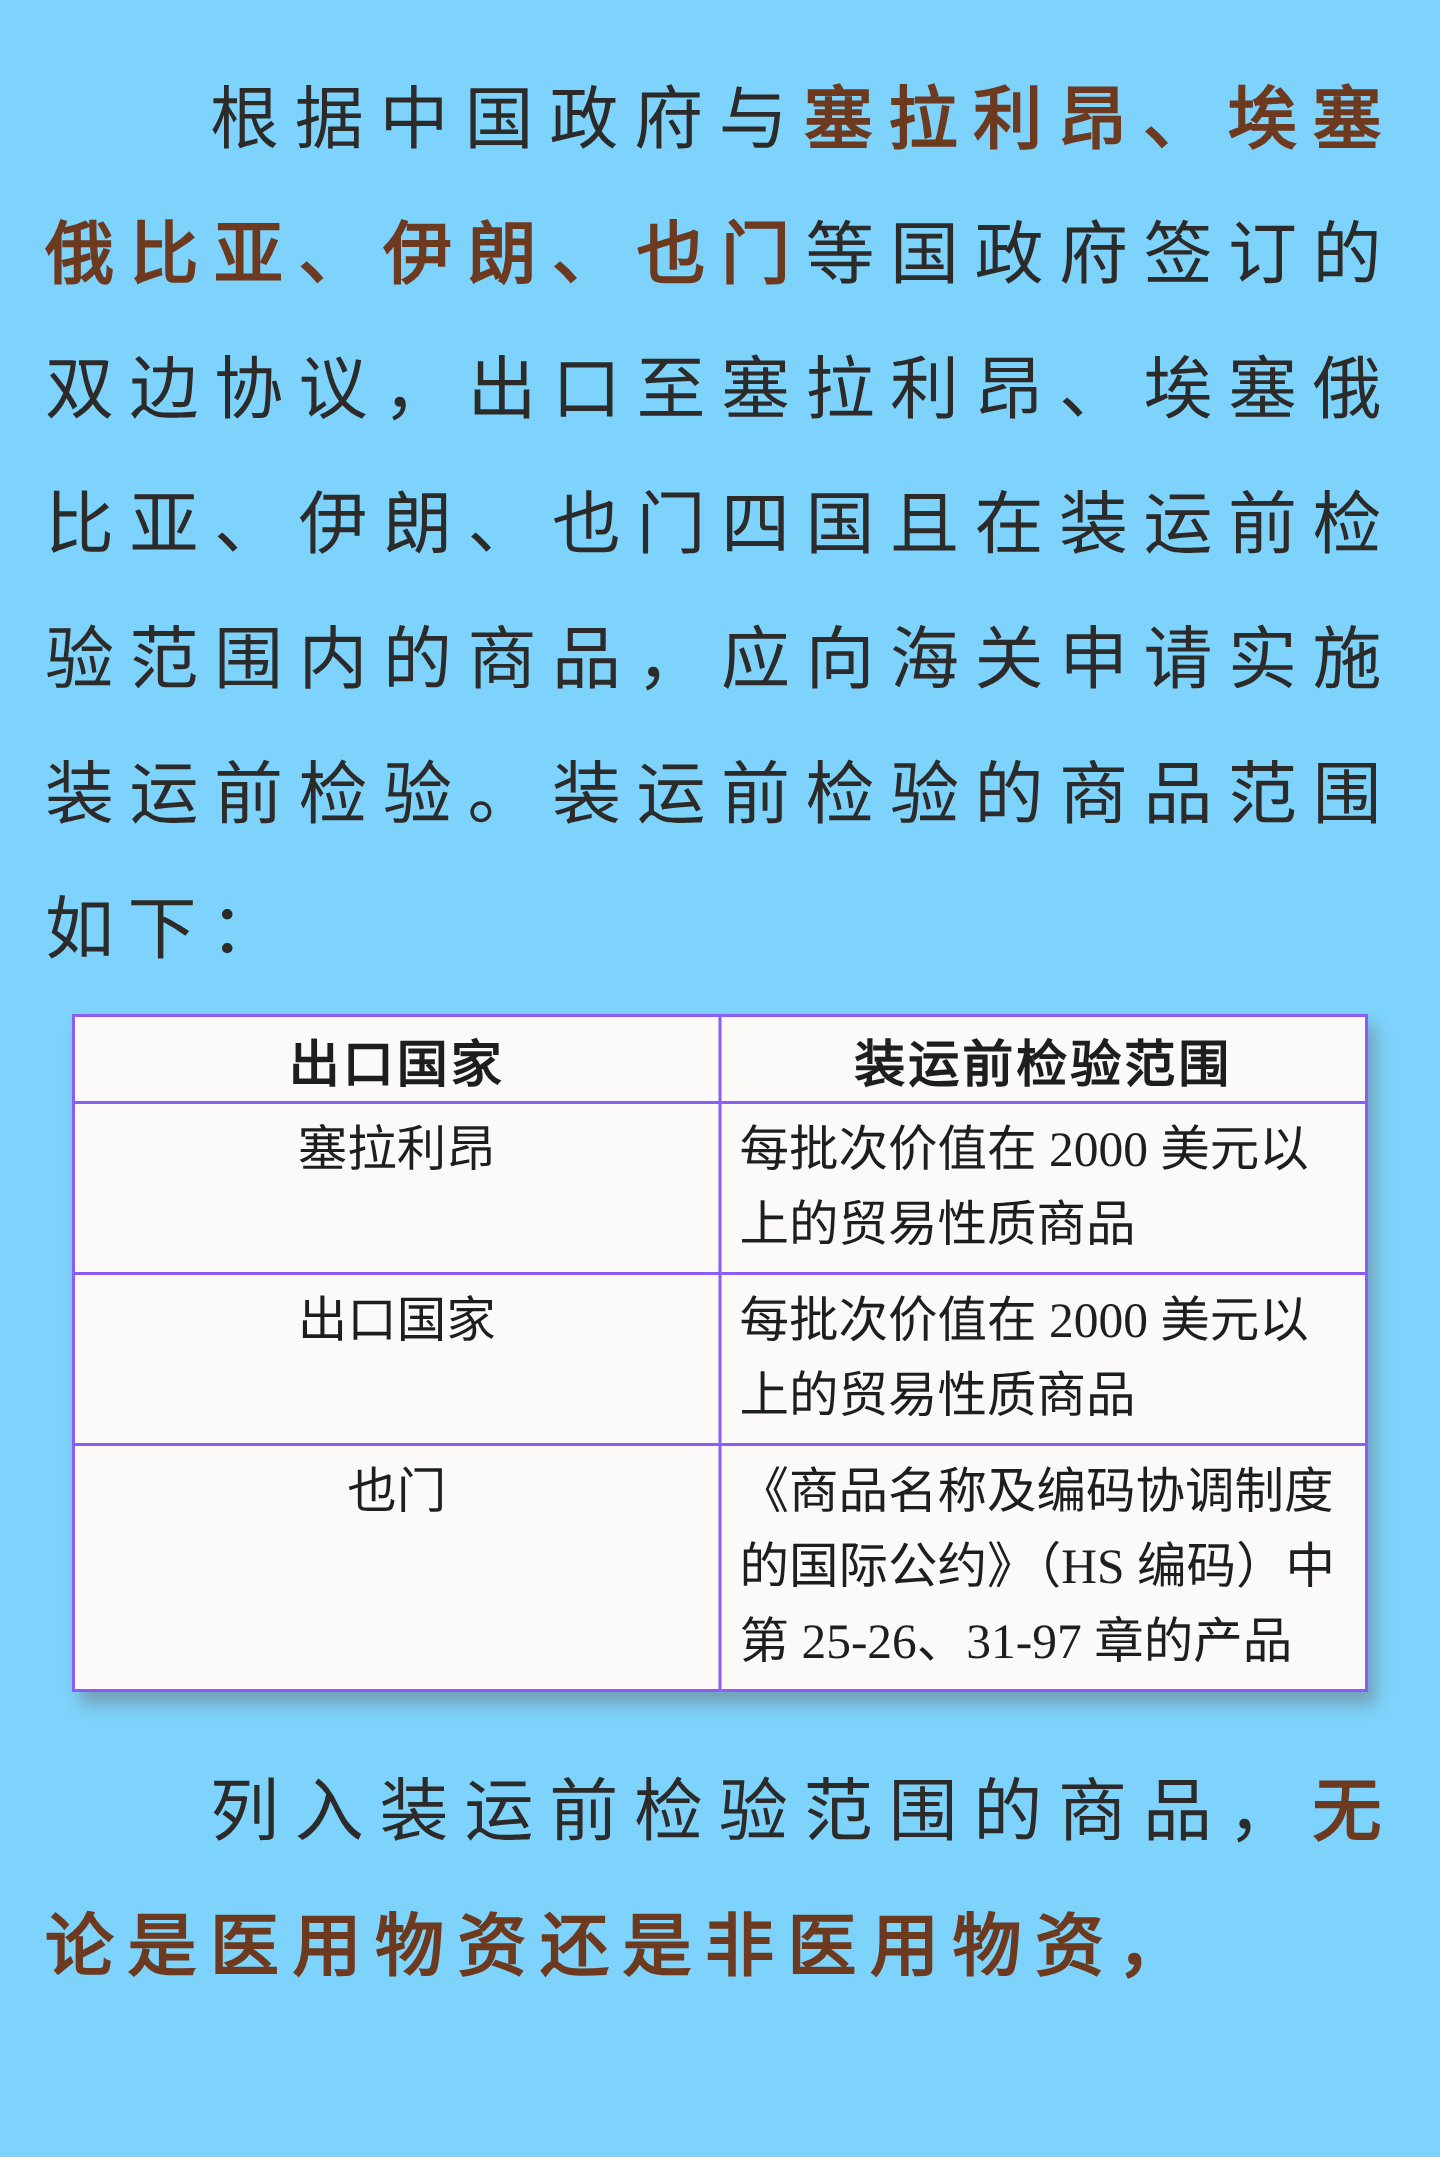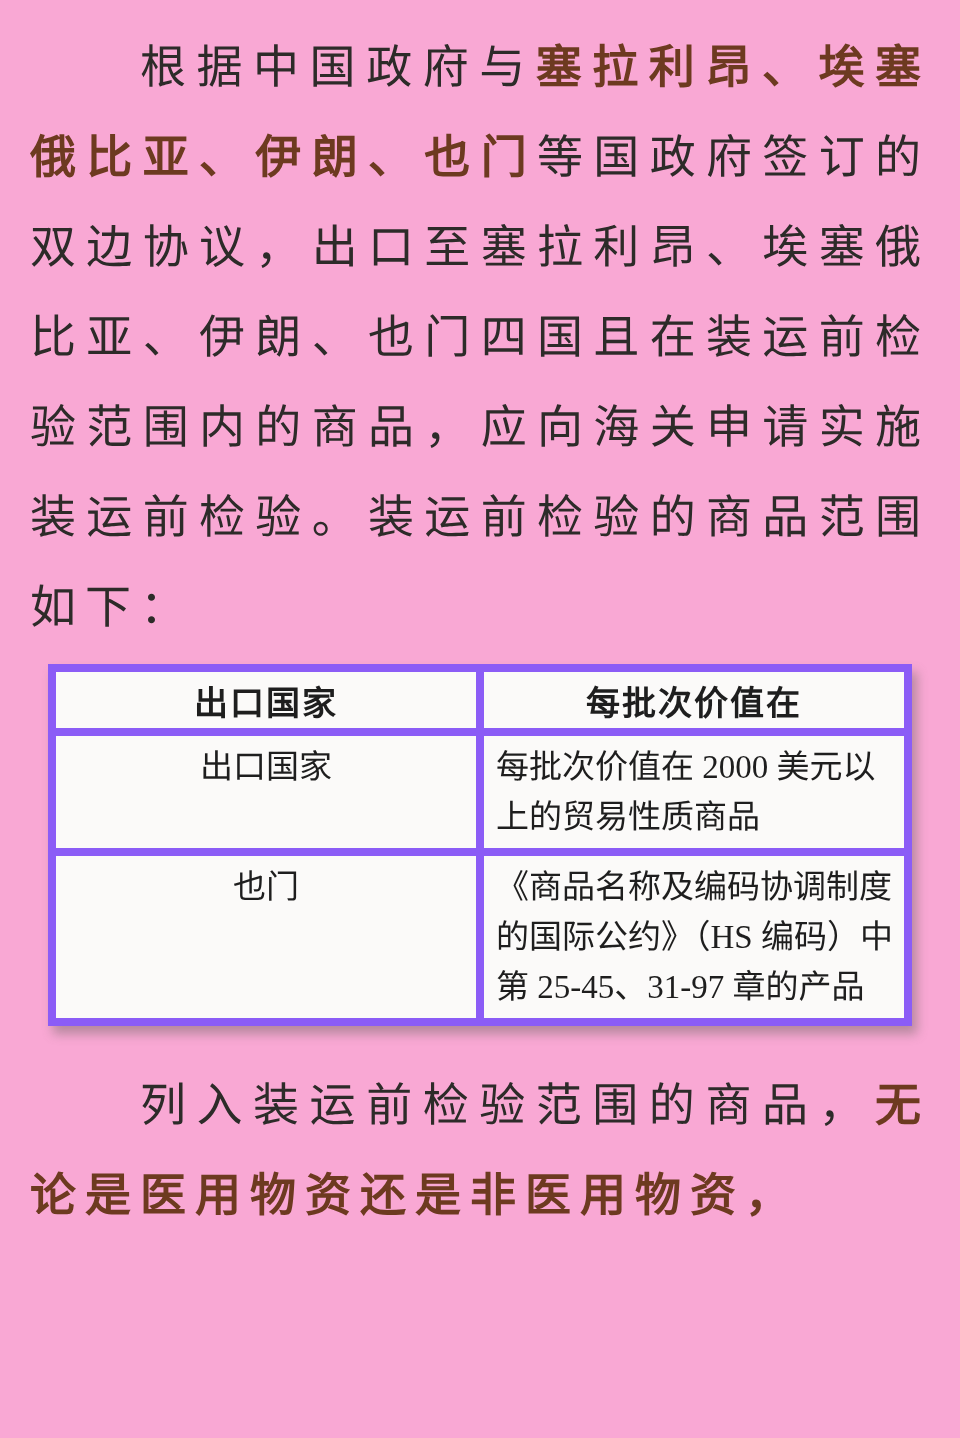--- a/index.html
+++ b/index.html
@@ -5,25 +5,25 @@
   html, body {
     margin: 0;
     padding: 0;
     background: #f5f2ef;
   }
   .page {
     position: relative;
     width: 960px;
     height: 1438px;
     margin: 0 auto;
-    background: #f9a8d4;
+    background: #7dd3fc;
     overflow: hidden;
     font-family: "Liberation Sans", sans-serif;
     box-sizing: border-box;
-    padding-top: 22px;
+    padding-top: 34px;
   }
   .para {
     margin: 0;
     padding: 0 30px;
     font-size: 46px;
     line-height: 90px;
     letter-spacing: 9px;
     text-align: justify;
     color: #2d2b29;
     text-indent: 110px;
@@ -37,21 +37,21 @@
     margin: 12px 48px 34px 48px;
     border-collapse: collapse;
     background: #fbfaf9;
     box-shadow: 5px 8px 10px rgba(105, 100, 95, 0.45);
     font-family: "Liberation Serif", serif;
     color: #1e1e1e;
     table-layout: fixed;
   }
   .scope-table th,
   .scope-table td {
-    border: 8px solid #8b5cf6;
+    border: 2px solid #8b5cf6;
   }
   .scope-table th {
     font-size: 34px;
     font-weight: 700;
     height: 52px;
     text-align: center;
     letter-spacing: 2px;
     padding: 2px 0;
   }
   .scope-table td {
@@ -74,30 +74,34 @@
 <body>
 
 <div class="page">
 
   <p class="para"><span>根据中国政府与</span><span class="em">塞拉利昂、埃塞俄比亚、伊朗、也门</span><span>等国政府签订的双边协议，出口至塞拉利昂、埃塞俄比亚、伊朗、也门四国且在装运前检验范围内的商品，应向海关申请实施装运前检验。装运前检验的商品范围如下：</span></p>
 
   <table class="scope-table">
     <thead>
       <tr>
         <th>出口国家</th>
-        <th>每批次价值在</th>
+        <th>装运前检验范围</th>
       </tr>
     </thead>
     <tbody>
+      <tr>
+        <td class="country">塞拉利昂</td>
+        <td class="scope">每批次价值在 2000 美元以上的贸易性质商品</td>
+      </tr>
       <tr>
         <td class="country">出口国家</td>
         <td class="scope">每批次价值在 2000 美元以上的贸易性质商品</td>
       </tr>
       <tr>
         <td class="country">也门</td>
-        <td class="scope">《商品名称及编码协调制度的国际公约》（HS 编码）中第 25-45、31-97 章的产品</td>
+        <td class="scope">《商品名称及编码协调制度的国际公约》（HS 编码）中第 25-26、31-97 章的产品</td>
       </tr>
     </tbody>
   </table>
 
   <p class="para"><span>列入装运前检验范围的商品，</span><span class="em">无论是医用物资还是非医用物资，</span></p>
 
 </div>
 
 </body></html>

